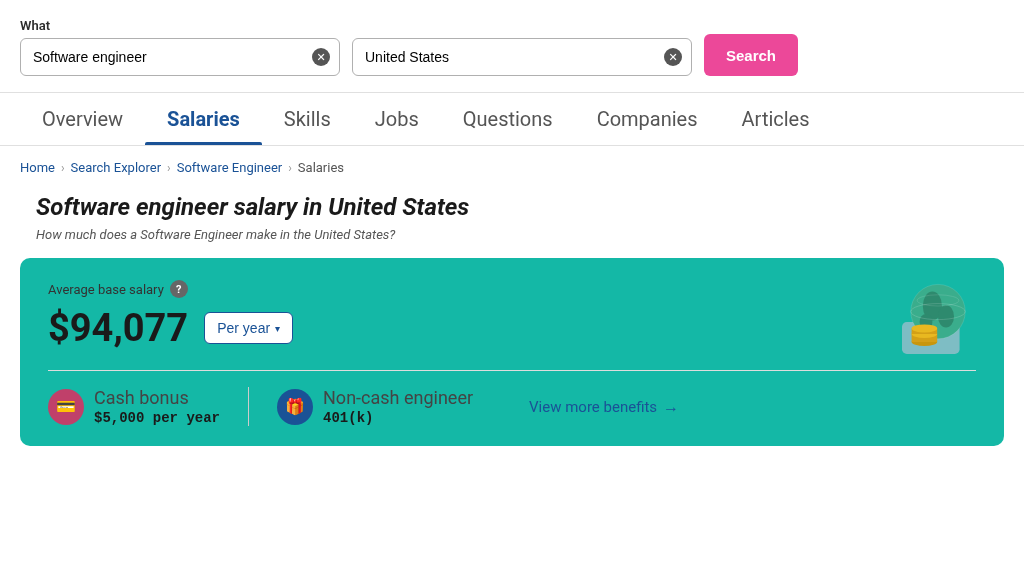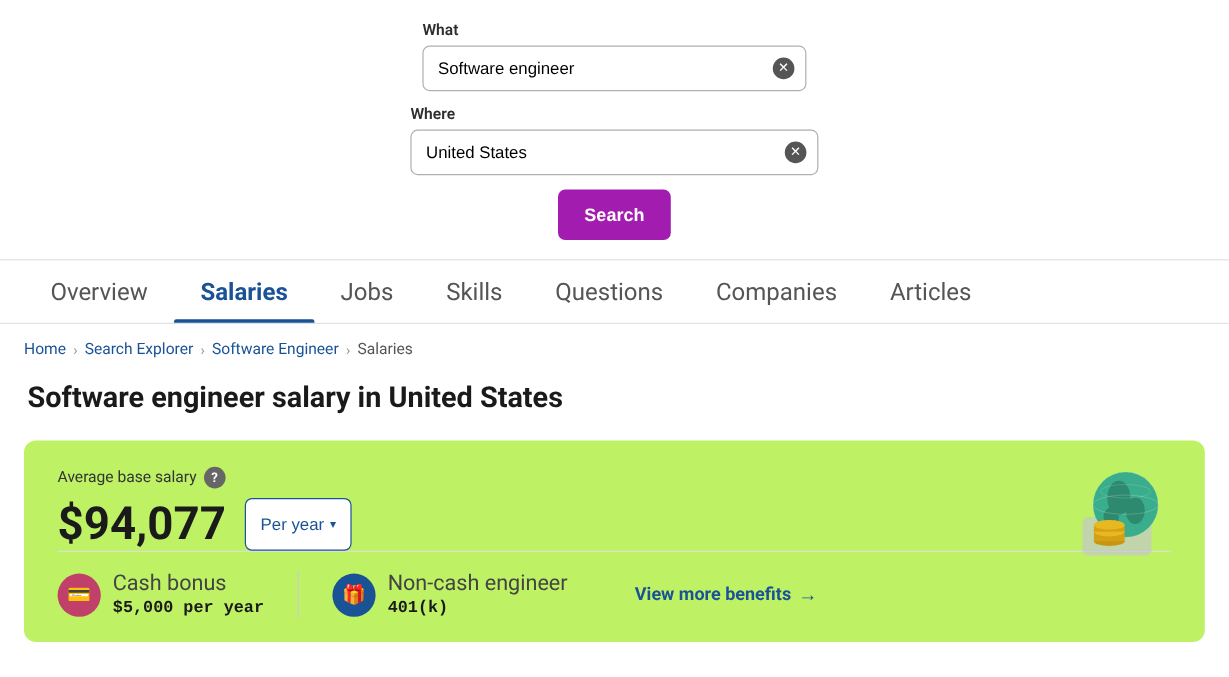--- a/index.html
+++ b/index.html
@@ -1,25 +1,24 @@
 <!DOCTYPE html>
 <html><head>
   <meta charset="utf-8">
   <style>
     * { box-sizing: border-box; margin: 0; padding: 0; }
     body { font-family: -apple-system, BlinkMacSystemFont, 'Segoe UI', Roboto, sans-serif; background: #fff; color: #2d2d2d; font-size: 14px; }
 
     
     .search-bar {
       display: flex;
-      align-items: center;
+      align-items: flex-end;
       gap: 12px;
       padding: 18px 20px 16px 20px;
       border-bottom: 1px solid #e0e0e0;
-      flex-direction: column;
     }
     .search-field {
       display: flex;
       flex-direction: column;
       gap: 5px;
     }
     .search-field label {
       font-size: 13px;
       font-weight: 600;
       color: #2d2d2d;
@@ -49,21 +48,21 @@
       width: 18px;
       height: 18px;
       font-size: 11px;
       cursor: pointer;
       display: flex;
       align-items: center;
       justify-content: center;
       line-height: 1;
     }
     .search-btn {
-      background: #a21caf;
+      background: #ec4899;
       color: #fff;
       border: none;
       border-radius: 6px;
       padding: 10px 22px;
       font-size: 15px;
       font-weight: 700;
       cursor: pointer;
       height: 42px;
     }
 
@@ -110,37 +109,38 @@
     }
     .breadcrumb a {
       color: #1a5296;
       text-decoration: none;
     }
     .breadcrumb .sep { color: #999; font-size: 12px; }
     .breadcrumb .current { color: #555; }
 
     
     .page-title-area {
-      padding: 8px 20px 16px 23px;
+      padding: 8px 20px 16px 36px;
+      font-style: italic;
     }
     .page-title-area h1 {
       font-size: 24px;
       font-weight: 700;
       color: #1a1a1a;
       margin-bottom: 6px;
     }
     .page-title-area .subtitle {
       font-size: 13px;
       color: #555;
     }
 
     
     .salary-card {
       margin: 0 20px 20px 20px;
-      background: #bef264;
+      background: #14b8a6;
       border-radius: 10px;
       padding: 22px 28px 20px 28px;
       position: relative;
     }
     .avg-label {
       font-size: 13px;
       color: #333;
       display: flex;
       align-items: center;
       gap: 6px;
@@ -154,21 +154,23 @@
       height: 18px;
       background: #666;
       color: #fff;
       border-radius: 50%;
       font-size: 11px;
       font-weight: 700;
       cursor: pointer;
     }
     .salary-row {
       display: flex;
+      align-items: center;
       gap: 16px;
+      margin-bottom: 20px;
     }
     .salary-amount {
       font-size: 38px;
       font-weight: 700;
       color: #1a1a1a;
     }
     .per-year-dropdown {
       display: flex;
       align-items: center;
       gap: 5px;
@@ -234,73 +236,74 @@
       margin-bottom: 2px;
     }
     .benefit-text .value {
       font-size: 14px;
       font-weight: 600;
       color: #1a1a1a;
       font-family: Liberation Mono, monospace;
     }
     .view-more-link {
       display: flex;
+      align-items: center;
       gap: 6px;
       color: #1a5296;
       font-size: 15px;
-      font-weight: 700;
+      font-weight: 400;
       text-decoration: none;
       cursor: pointer;
       white-space: nowrap;
     }
     .arrow-right { font-size: 16px; }
   </style>
 </head>
 <body>
 
 <div class="search-bar">
   <div class="search-field field-what">
     <label>What</label>
     <div class="search-input-wrap">
       <input type="text" value="Software engineer" style="">
       <button class="clear-btn">✕</button>
     </div>
   </div>
   <div class="search-field field-where">
-    <label>Where</label>
     <div class="search-input-wrap">
       <input type="text" value="United States" style="">
       <button class="clear-btn">✕</button>
     </div>
   </div>
   <button class="search-btn">Search</button>
 </div>
 
 <nav class="nav-tabs">
   <a class="nav-tab">Overview</a>
   <a class="nav-tab active">Salaries</a>
+  <a class="nav-tab">Skills</a>
   <a class="nav-tab">Jobs</a>
-  <a class="nav-tab">Skills</a>
   <a class="nav-tab">Questions</a>
   <a class="nav-tab">Companies</a>
   <a class="nav-tab">Articles</a>
 </nav>
 
 <div class="breadcrumb">
   <a href="#">Home</a>
   <span class="sep">›</span>
   <a href="#">Search Explorer</a>
   <span class="sep">›</span>
   <a href="#">Software Engineer</a>
   <span class="sep">›</span>
   <span class="current">Salaries</span>
 </div>
 
 <div class="page-title-area">
   <h1>Software engineer salary in United States</h1>
+  <p class="subtitle">How much does a Software Engineer make in the United States?</p>
 </div>
 
 <div class="salary-card">
 
   <div class="globe-wrap">
     <svg class="globe-svg" viewBox="0 0 100 100" xmlns="http://www.w3.org/2000/svg">
 
       <rect x="10" y="55" width="72" height="40" rx="6" fill="#c5c0d8" opacity="0.6"></rect>
 
       <circle cx="55" cy="42" r="34" fill="#3aad8c"></circle>

